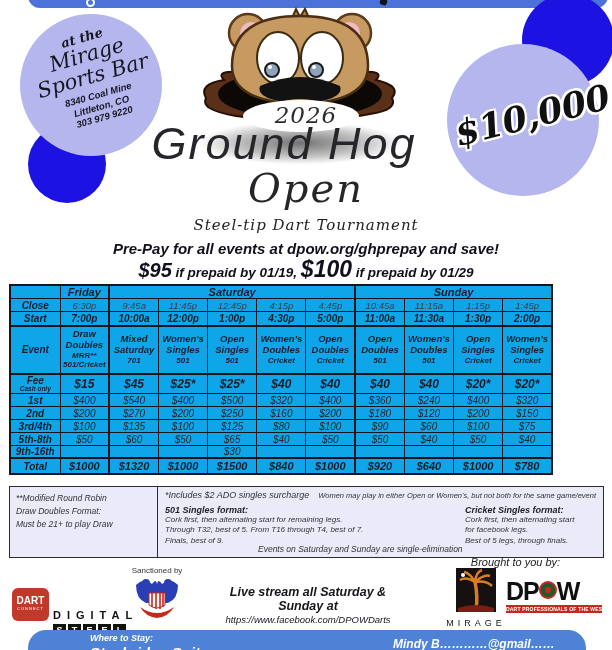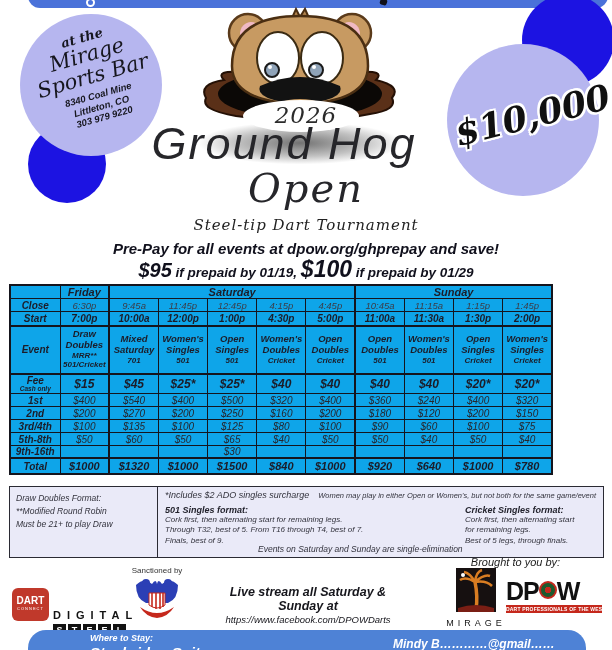--- a/index.html
+++ b/index.html
@@ -373,40 +373,40 @@
             <td class="v-total">$640</td>
             <td class="v-total">$1000</td>
             <td class="v-total">$780</td>
           </tr>
         </tbody>
     </table>
   </div>
 
   <div class="notes">
     <div class="note-box note-left">
+      <div>**Modified Round Robin</div>
       <div>Draw Doubles Format:</div>
-      <div>**Modified Round Robin</div>
       <div>Must be 21+ to play Draw</div>
     </div>
     <div class="note-box note-right">
       <div class="nr-top">
         <span class="nr-surcharge">*Includes $2 ADO singles surcharge</span>
         <span class="nr-women">Women may play in either Open or Women's, but not both for the same game/event</span>
       </div>
       <div class="nr-cols">
         <div class="nr-col1">
           <div class="nr-col-title">501 Singles format:</div>
           <div class="nr-col-line">Cork first, then alternating start for remaining legs.</div>
           <div class="nr-col-line">Through T32, best of 5. From T16 through T4, best of 7.</div>
           <div class="nr-col-line">Finals, best of 9.</div>
         </div>
         <div class="nr-col2">
           <div class="nr-col-title">Cricket Singles format:</div>
           <div class="nr-col-line">Cork first, then alternating start</div>
-          <div class="nr-col-line">for remaining legs.</div>
+          <div class="nr-col-line">for facebook legs.</div>
           <div class="nr-col-line">Best of 5 legs, through finals.</div>
         </div>
       </div>
       <div class="nr-foot">Events on Saturday and Sunday are single-elimination</div>
     </div>
   </div>
 
   <div class="brought">Brought to you by:</div>
 
   <div class="dartconnect">

